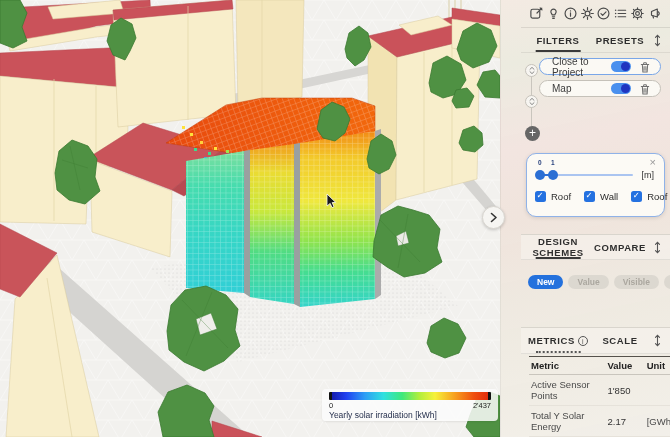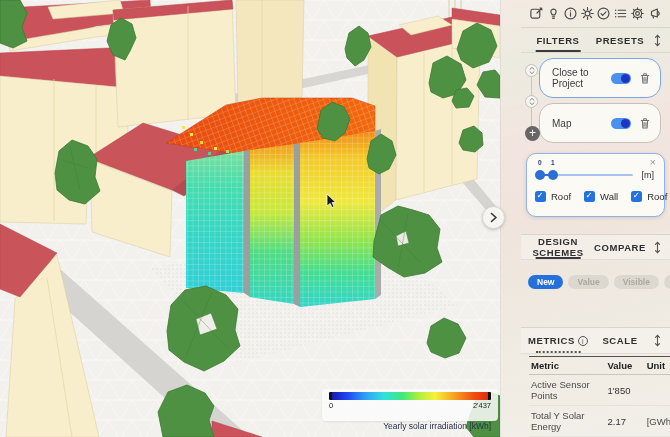--- a/index.html
+++ b/index.html
@@ -13,21 +13,21 @@
   .collapse-btn{position:absolute;left:482px;top:206px;width:23px;height:23px;border-radius:50%;
     background:#f6f5f2;border:1px solid #d8d5cf;box-shadow:0 1px 3px rgba(0,0,0,.18);
     display:flex;align-items:center;justify-content:center;z-index:6;cursor:pointer;}
 
   
   .legend{position:absolute;left:322px;top:389px;width:176px;height:32px;background:rgba(252,252,251,.85);
     border-radius:4px;z-index:5;padding:3px 7px 0 7px;box-shadow:0 1px 2px rgba(0,0,0,.08);}
   .legend-bar{height:8px;border-left:3px solid #111;border-right:3px solid #111;border-radius:1px;
     background:linear-gradient(90deg,#151cae 0%,#2040f0 9%,#2e9df5 21%,#30e0e0 33%,#3ee87c 45%,#b2ee3c 56%,#f6f13a 66%,#f79d1e 79%,#ef4f10 91%,#e22c0c 100%);}
   .legend-vals{display:flex;justify-content:space-between;font-size:7.5px;color:#222;margin-top:1px;}
-  .legend-cap{text-align:right;font-size:8.5px;color:#26304d;margin-top:11px;}
+  .legend-cap{text-align:left;font-size:8.5px;color:#26304d;margin-top:0px;}
 
   
   #panel{position:absolute;left:500px;top:0;width:170px;height:437px;display:flex;flex-direction:column;
     background:linear-gradient(168deg,rgba(244,234,226,.95),rgba(236,235,223,.95) 14%,rgba(243,229,224,.96) 32%,rgba(240,228,220,.96) 48%,rgba(238,233,224,.97) 64%,rgba(242,239,233,.98) 100%),#f1ede6;
     border-left:1px solid rgba(0,0,0,.05);padding-left:20px;}
   .toolbar{height:28px;display:flex;align-items:center;justify-content:space-between;padding:0 7px;
     border-bottom:1px solid rgba(0,0,0,.09);}
   .tb-btn{width:18px;height:18px;display:flex;align-items:center;justify-content:center;cursor:pointer;}
   .tb-btn svg{stroke:#4b4b4b;fill:none;stroke-width:1.25;stroke-linecap:round;stroke-linejoin:round;}
 
@@ -36,21 +36,21 @@
   .tab.active::after{content:'';position:absolute;left:50%;transform:translateX(-50%);bottom:0px;height:2px;width:72%;background:#3a3a3a;}
   .tab.active.dotted::after{background:none;border-bottom:2px dotted #555;}
   .resize-ic{width:13px;height:14px;flex:none;display:flex;align-items:center;justify-content:center;cursor:pointer;}
   .resize-ic svg{stroke:#555;fill:none;stroke-width:1.2;stroke-linecap:round;}
 
   .filters-area{position:relative;height:96px;padding:5px 9px 0 18px;}
   .rail{position:absolute;left:10px;top:20px;width:1px;height:62px;background:#c9c5bd;}
   .dhandle{position:absolute;left:4px;width:13px;height:13px;border-radius:50%;background:#f7f5f1;
     border:1px solid #c6c2ba;display:flex;align-items:center;justify-content:center;cursor:grab;z-index:2;}
   .dhandle svg{stroke:#777;fill:none;stroke-width:1.1;stroke-linecap:round;stroke-linejoin:round;}
-  .pill{height:40px;border-radius:14px;display:flex;align-items:center;padding:0 8px 0 12px;margin-bottom:5px;
+  .pill{height:17px;border-radius:14px;display:flex;align-items:center;padding:0 8px 0 12px;margin-bottom:5px;
     background:#fbf9f4;border:1.5px solid #c5c1b9;cursor:pointer;}
   .pill.selected{border-color:#79a6e8;}
   .pill .flabel{flex:1;font-size:10px;color:#3c3c3c;}
   .toggle{width:20px;height:11px;border-radius:6px;background:#4a90ee;position:relative;flex:none;margin-right:8px;cursor:pointer;}
   .toggle::after{content:'';position:absolute;right:1px;top:1px;width:9px;height:9px;border-radius:50%;background:#1f35c0;}
   .trash{width:13px;height:14px;flex:none;cursor:pointer;}
   .trash svg{stroke:#6f6f6f;fill:none;stroke-width:1.1;stroke-linecap:round;stroke-linejoin:round;}
   .plus-btn{position:absolute;left:4px;top:73px;width:15px;height:15px;border-radius:50%;background:#666;
     color:#fff;font-size:12px;line-height:14px;text-align:center;cursor:pointer;z-index:2;}
 

